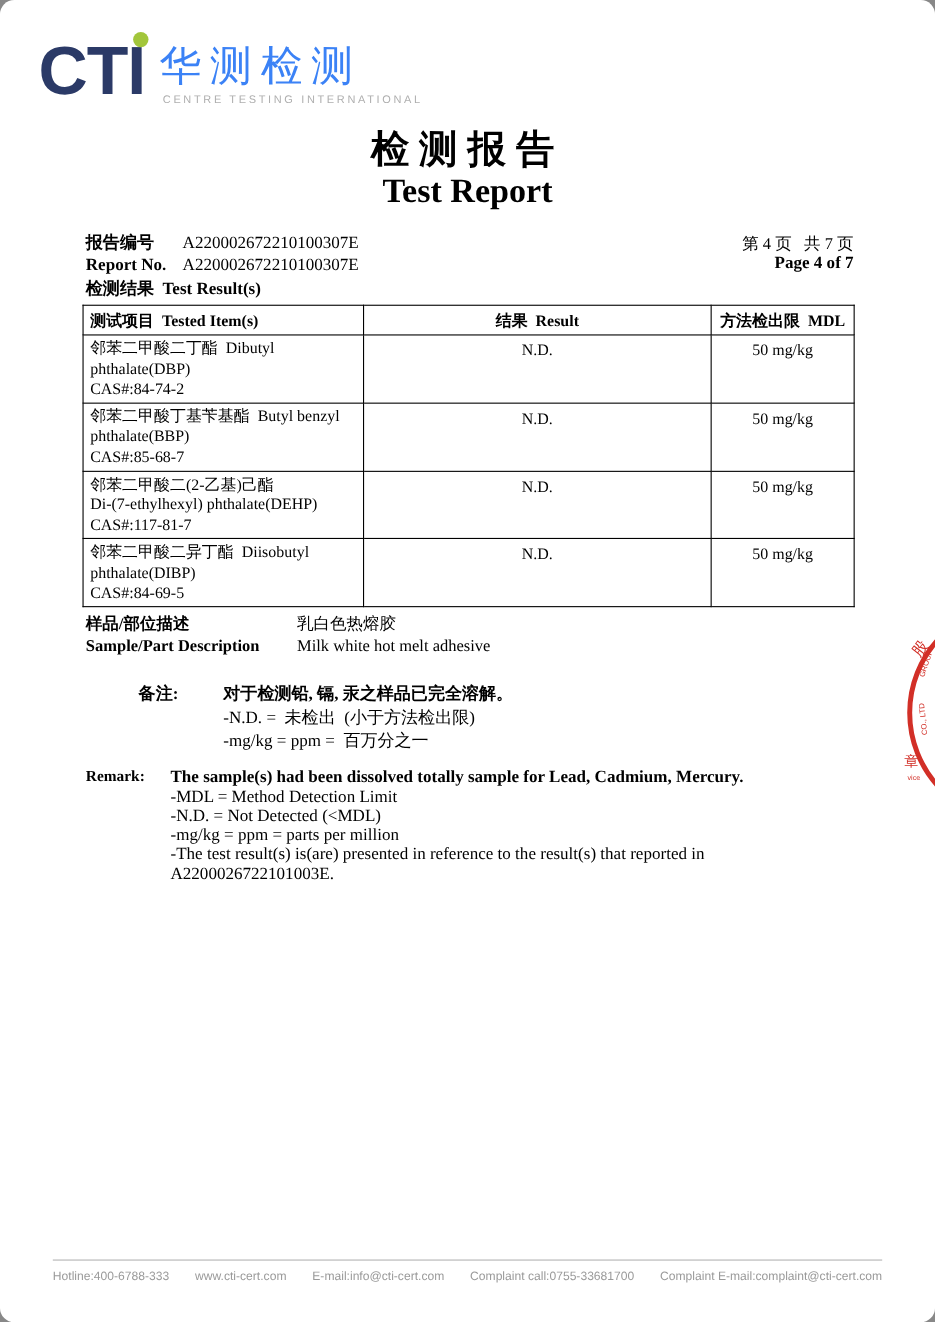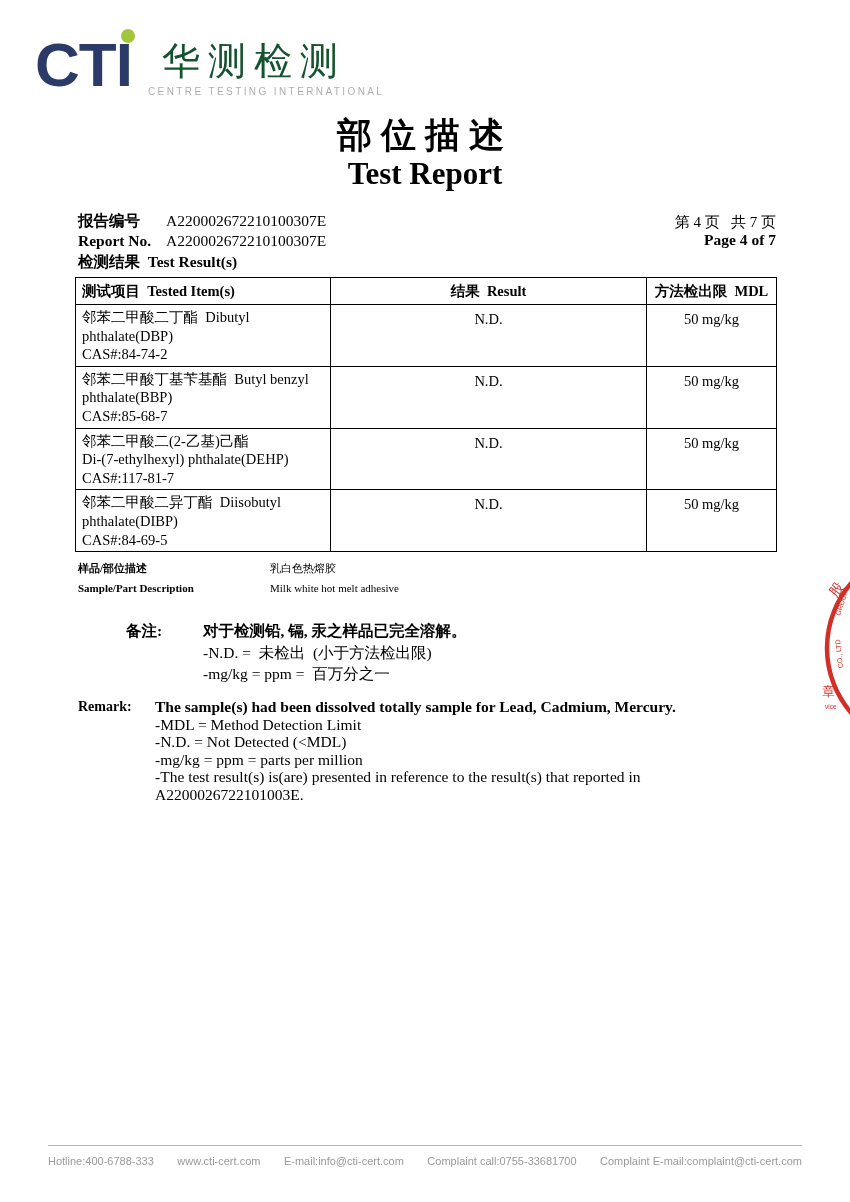--- a/index.html
+++ b/index.html
@@ -1,35 +1,36 @@
 <!DOCTYPE html>
 <html><head>
 <meta charset="utf-8">
 <style>
   html,body{margin:0;padding:0;background:#888;}
   .page{
     position:relative;width:850px;height:1202px;margin:0 auto;background:#fff;
     overflow:hidden;color:#000;
     font-family:"Liberation Serif","DejaVu Serif",serif;
+    border-radius:13px;
   }
   .pre{white-space:pre-wrap;}
 
   
   .logo{position:absolute;left:35px;top:30px;height:70px;}
   .cti-wrap{position:absolute;left:0;top:4px;}
   .cti-text{
     font-family:"Liberation Sans","DejaVu Sans",sans-serif;
     font-weight:bold;font-size:62px;line-height:62px;letter-spacing:-1px;
     color:#2b3a67;
   }
   .cti-dot{position:absolute;width:14px;height:14px;border-radius:50%;background:#a2c63b;right:-3px;top:-5px;}
   .logo-zh{
-    position:absolute;left:127px;top:12px;
-    font-family:"Liberation Sans","DejaVu Sans",sans-serif;
-    font-size:38px;line-height:38px;letter-spacing:8px;color:#14532d;font-weight:500;white-space:nowrap;
+    position:absolute;left:110px;top:12px;
+    font-family:"Liberation Sans","DejaVu Sans",sans-serif;
+    font-size:38px;line-height:38px;letter-spacing:8px;color:#3b82f6;font-weight:500;white-space:nowrap;
   }
   .logo-sub{
     position:absolute;left:113px;top:56px;
     font-family:"Liberation Sans","DejaVu Sans",sans-serif;
     font-size:10px;letter-spacing:2.4px;color:#aeaeae;white-space:nowrap;
   }
 
   
   .title-block{position:absolute;left:0;right:0;top:116px;text-align:center;}
   .title-zh{font-size:35px;font-weight:bold;letter-spacing:9px;line-height:40px;}
@@ -54,21 +55,21 @@
   table.results th,table.results td{border:1px solid #000;}
   table.results th{height:24px;font-weight:bold;padding:1px 6px;}
   th.c1{text-align:left;}
   th.c2,th.c3{text-align:center;}
   tr.group td{height:25px;font-weight:bold;text-align:left;padding:1px 6px;}
   tr.data{height:56px;}
   td.item{vertical-align:top;padding:3px 6px 2px 6px;line-height:18.6px;}
   td.res,td.mdl{vertical-align:top;text-align:center;padding-top:6px;}
 
   
-  .sample-block{position:absolute;left:78px;top:558px;font-size:11px;line-height:20px;}
+  .sample-block{position:absolute;left:78px;top:558px;font-size:15px;line-height:20px;}
   .sample-row{display:flex;}
   .sample-label{width:192px;font-weight:bold;}
 
   
   .remark-zh{position:absolute;left:78px;top:620px;display:flex;font-size:15.5px;line-height:21.5px;margin-left:48px;}
   .remark-zh .rlabel{width:77px;font-weight:bold;}
   .remark-zh .rbody{width:545px;}
   .remark-en{position:absolute;left:78px;top:698px;display:flex;font-size:15.5px;line-height:17.6px;}
   .remark-en .rlabel{width:77px;font-weight:bold;font-size:14px;}
   .remark-en .rbody{width:560px;}
@@ -94,21 +95,21 @@
   <div class="logo">
     <div class="cti-wrap">
       <span class="cti-text">CTI</span>
       <span class="cti-dot"></span>
     </div>
     <div class="logo-zh">华测检测</div>
     <div class="logo-sub">CENTRE TESTING INTERNATIONAL</div>
   </div>
 
   <div class="title-block">
-    <div class="title-zh">部位描述</div>
+    <div class="title-zh">检测报告</div>
     <div class="title-en">Test Report</div>
   </div>
 
   <div class="report-meta">
     <div class="meta-row">
       <span class="meta-label pre">报告编号</span>
       <span class="meta-value pre">A220002672210100307E</span>
     </div>
     <div class="meta-row">
       <span class="meta-label pre">Report No.</span>

